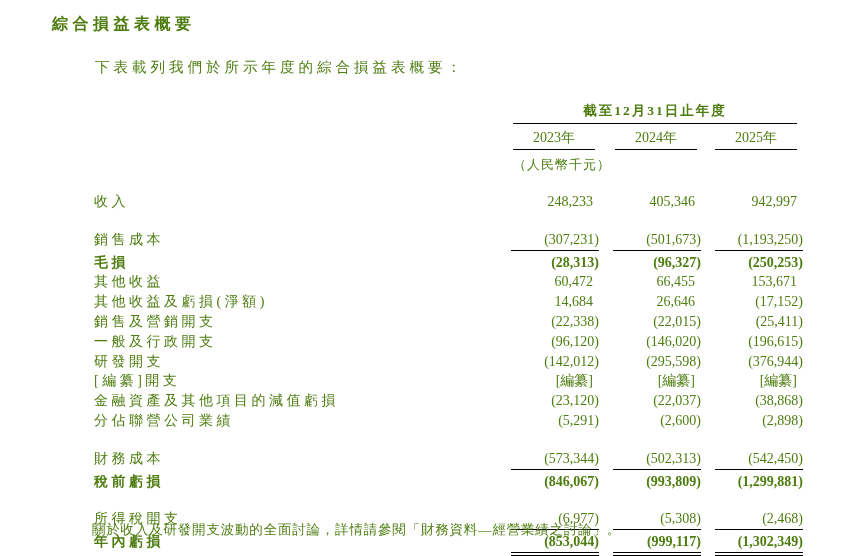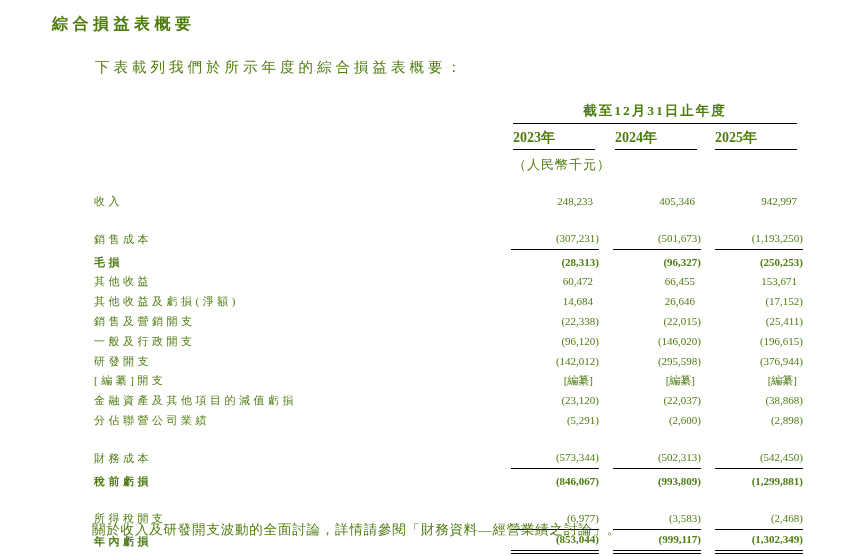--- a/index.html
+++ b/index.html
@@ -17,34 +17,34 @@
     font-size:14.5px;letter-spacing:4px;white-space:nowrap;
   }
   
   .period{
     position:absolute;left:513px;top:102px;width:284px;
     text-align:center;font-weight:bold;font-size:13.5px;letter-spacing:2px;
     border-bottom:1.5px solid #000;padding-bottom:3px;white-space:nowrap;
   }
   .years{position:absolute;left:513px;top:129px;display:flex;}
   .yearcell{
-    width:82px;text-align:left;font-weight:bold;font-size:14px;
+    width:82px;text-align:center;font-weight:normal;font-size:14px;
     border-bottom:1.5px solid #000;padding-bottom:2px;white-space:nowrap;
   }
   .yearcell.c2{margin-left:20px;}
   .yearcell.c3{margin-left:18px;}
   .unit{
     position:absolute;left:513px;top:156px;width:290px;
     text-align:left;font-size:13px;letter-spacing:1px;white-space:nowrap;
   }
   
   .tbody{position:absolute;left:94px;top:192px;width:709px;}
   .row{
-    display:flex;align-items:center;
-    height:19.8px;line-height:19.8px;font-size:11px;
+    display:flex;align-items:flex-start;
+    height:19.8px;line-height:19.8px;font-size:14px;
   }
   .row.bold{font-weight:bold;}
   .lab{flex:1;letter-spacing:3.5px;white-space:nowrap;overflow:hidden;}
   .cell{
     width:88px;margin-left:14px;box-sizing:border-box;padding-right:6px;
     text-align:right;white-space:nowrap;
   }
   .neg{display:inline-block;margin-right:-6px;}
   .row.rule{margin-bottom:3px;margin-top:18px;}
   .row.rule .cell{border-bottom:1px solid #000;}
@@ -148,21 +148,21 @@
       </div>
       <div class="row bold">
         <div class="lab">稅前虧損</div>
         <div class="cell"><span class="neg">(846,067)</span></div>
         <div class="cell"><span class="neg">(993,809)</span></div>
         <div class="cell"><span class="neg">(1,299,881)</span></div>
       </div>
       <div class="row rule">
         <div class="lab">所得稅開支</div>
         <div class="cell"><span class="neg">(6,977)</span></div>
-        <div class="cell"><span class="neg">(3,583)</span></div>
+        <div class="cell"><span class="neg">(5,308)</span></div>
         <div class="cell"><span class="neg">(2,468)</span></div>
       </div>
       <div class="row bold drule">
         <div class="lab">年內虧損</div>
         <div class="cell"><span class="neg">(853,044)</span></div>
         <div class="cell"><span class="neg">(999,117)</span></div>
         <div class="cell"><span class="neg">(1,302,349)</span></div>
       </div>
     </div>
 

